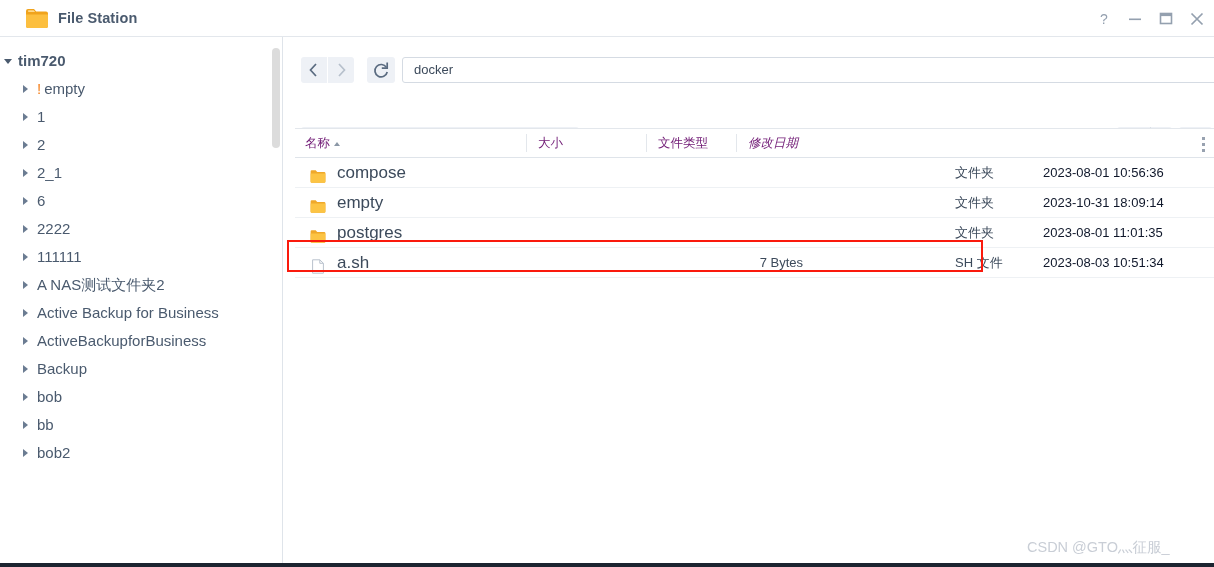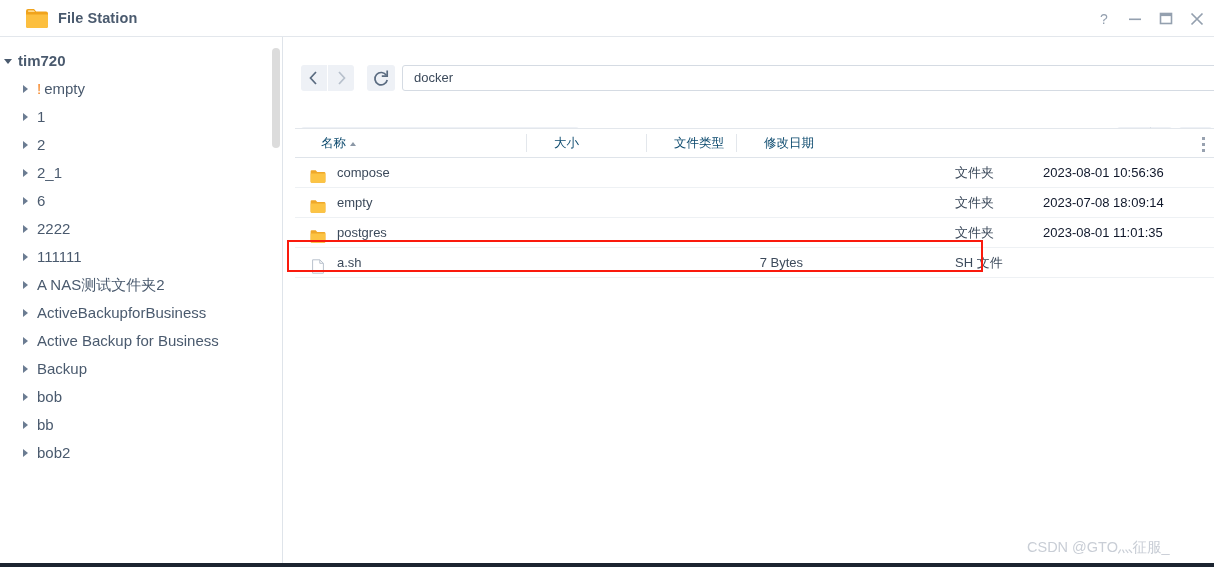--- a/index.html
+++ b/index.html
@@ -130,21 +130,21 @@
     position: absolute;
     left: 283px; top: 37px;
     width: 931px;
     height: 530px;
     background: #ffffff;
   }
 
   
   .navbar {
     position: absolute;
-    left: 0; top: 16px;
+    left: 0; top: 8px;
     width: 931px; height: 45px; text-align: center;
   }
   .navbtn {
     position: absolute;
     top: 12px;
     width: 26px; height: 26px;
     background: #eef1f6;
     border: none;
     border-radius: 3px;
     cursor: default;
@@ -242,23 +242,22 @@
     height: 28px;
     border-bottom: 1px solid #dfe4ea;
     background: #fff;
   }
   .fl-head .col {
     position: absolute;
     top: 0;
     height: 28px;
     line-height: 28px;
     font-size: 12.5px;
-    color: #0c4a6e;
-    white-space: nowrap;
-    margin-left: 16px;
+    color: #701a75;
+    white-space: nowrap;
   }
   .col-sep {
     position: absolute;
     top: 5px;
     width: 1px; height: 18px;
     background: #e3e7ec;
   }
   .sort-asc {
     display: inline-block;
     margin-left: 4px;
@@ -287,21 +286,21 @@
     height: 29px;
     line-height: 29px;
     border-bottom: 1px solid #eef1f4;
     cursor: default;
   }
   .fl-row .c-name {
     position: absolute;
     left: 0; top: 0;
     height: 29px;
     padding-left: 42px;
-    font-size: 13px;
+    font-size: 17px;
     color: #3c4a5b;
     white-space: nowrap;
   }
   .fl-row .ficon {
     position: absolute;
     left: 15px; top: 7px;
     width: 16px; height: 15px;
   }
   .fl-row .c-size {
     position: absolute;
@@ -407,22 +406,22 @@
         <span>tim720</span>
       </div>
     <div class="tree-row child"><span class="caret collapsed"></span><span class="bang">!</span><span>empty</span></div>
         <div class="tree-row child"><span class="caret collapsed"></span><span>1</span></div>
         <div class="tree-row child"><span class="caret collapsed"></span><span>2</span></div>
         <div class="tree-row child"><span class="caret collapsed"></span><span>2_1</span></div>
         <div class="tree-row child"><span class="caret collapsed"></span><span>6</span></div>
         <div class="tree-row child"><span class="caret collapsed"></span><span>2222</span></div>
         <div class="tree-row child"><span class="caret collapsed"></span><span>111111</span></div>
         <div class="tree-row child"><span class="caret collapsed"></span><span>A NAS测试文件夹2</span></div>
+        <div class="tree-row child"><span class="caret collapsed"></span><span>Active Backup for Business</span></div>
         <div class="tree-row child"><span class="caret collapsed"></span><span>ActiveBackupforBusiness</span></div>
-        <div class="tree-row child"><span class="caret collapsed"></span><span>Active Backup for Business</span></div>
         <div class="tree-row child"><span class="caret collapsed"></span><span>Backup</span></div>
         <div class="tree-row child"><span class="caret collapsed"></span><span>bob</span></div>
         <div class="tree-row child"><span class="caret collapsed"></span><span>bb</span></div>
         <div class="tree-row child"><span class="caret collapsed"></span><span>bob2</span></div>
       </div>
     <div class="sb-scroll"></div>
   </div>
 
   <div class="main">
 
@@ -483,61 +482,62 @@
             <i></i>
             <i></i>
             <i></i>
           </div>
       <div class="col-sep" style="left: 231px;"></div>
           <div class="col-sep" style="left: 351px;"></div>
           <div class="col-sep" style="left: 441px;"></div>
           <div class="col" style="left: 10px;"><span>名称</span><span class="sort-asc"></span></div>
           <div class="col" style="left: 243px;"><span>大小</span></div>
           <div class="col" style="left: 363px;"><span>文件类型</span></div>
-          <div class="col" style="left: 453px;"><span>修改日期</span></div>
+          <div class="col" style="left: 453px; font-style: italic;"><span>修改日期</span></div>
         </div>
       <div class="fl-body" id="fl-body">
           <div class="fl-row">
             <span class="ficon"><svg width="16" height="15" viewBox="0 0 16 15">
                 <path d="M0.6 2.4 a1.2 1.2 0 0 1 1.2-1.2 h3.9 l1.5 1.8 H14.2 a1.2 1.2 0 0 1 1.2 1.2 V12.6 a1.2 1.2 0 0 1-1.2 1.2 H1.8 a1.2 1.2 0 0 1-1.2-1.2 Z" fill="#efa92b"></path>
                 <path d="M0.6 4.6 h14.8 V12.6 a1.2 1.2 0 0 1-1.2 1.2 H1.8 a1.2 1.2 0 0 1-1.2-1.2 Z" fill="#fcc444"></path>
               </svg></span>
             <div class="c-name">compose</div>
             <div class="c-size"></div>
             <div class="c-type">文件夹</div>
             <div class="c-date">2023-08-01 10:56:36</div>
           </div>
           <div class="fl-row">
             <span class="ficon"><svg width="16" height="15" viewBox="0 0 16 15">
                 <path d="M0.6 2.4 a1.2 1.2 0 0 1 1.2-1.2 h3.9 l1.5 1.8 H14.2 a1.2 1.2 0 0 1 1.2 1.2 V12.6 a1.2 1.2 0 0 1-1.2 1.2 H1.8 a1.2 1.2 0 0 1-1.2-1.2 Z" fill="#efa92b"></path>
                 <path d="M0.6 4.6 h14.8 V12.6 a1.2 1.2 0 0 1-1.2 1.2 H1.8 a1.2 1.2 0 0 1-1.2-1.2 Z" fill="#fcc444"></path>
               </svg></span>
             <div class="c-name">empty</div>
             <div class="c-size"></div>
             <div class="c-type">文件夹</div>
-            <div class="c-date">2023-07-08 18:09:14</div>
+            <div class="c-date">2023-10-31 18:09:14</div>
           </div>
           <div class="fl-row">
             <span class="ficon"><svg width="16" height="15" viewBox="0 0 16 15">
                 <path d="M0.6 2.4 a1.2 1.2 0 0 1 1.2-1.2 h3.9 l1.5 1.8 H14.2 a1.2 1.2 0 0 1 1.2 1.2 V12.6 a1.2 1.2 0 0 1-1.2 1.2 H1.8 a1.2 1.2 0 0 1-1.2-1.2 Z" fill="#efa92b"></path>
                 <path d="M0.6 4.6 h14.8 V12.6 a1.2 1.2 0 0 1-1.2 1.2 H1.8 a1.2 1.2 0 0 1-1.2-1.2 Z" fill="#fcc444"></path>
               </svg></span>
             <div class="c-name">postgres</div>
             <div class="c-size"></div>
             <div class="c-type">文件夹</div>
             <div class="c-date">2023-08-01 11:01:35</div>
           </div>
           <div class="fl-row">
             <span class="ficon"><svg width="16" height="15" viewBox="0 0 16 15">
                 <path d="M2.6 0.8 h7.2 l3.6 3.5 V14.2 h-10.8 Z" fill="#ffffff" stroke="#b9c2cd" stroke-width="1"></path>
                 <path d="M9.8 0.8 v3.5 h3.6" fill="none" stroke="#b9c2cd" stroke-width="1"></path>
               </svg></span>
             <div class="c-name">a.sh</div>
             <div class="c-size">7 Bytes</div>
             <div class="c-type">SH 文件</div>
+            <div class="c-date">2023-08-03 10:51:34</div>
           </div>
         </div>
     </div>
 
     <div class="statusbar">
       
       
     </div>
   </div>
 

